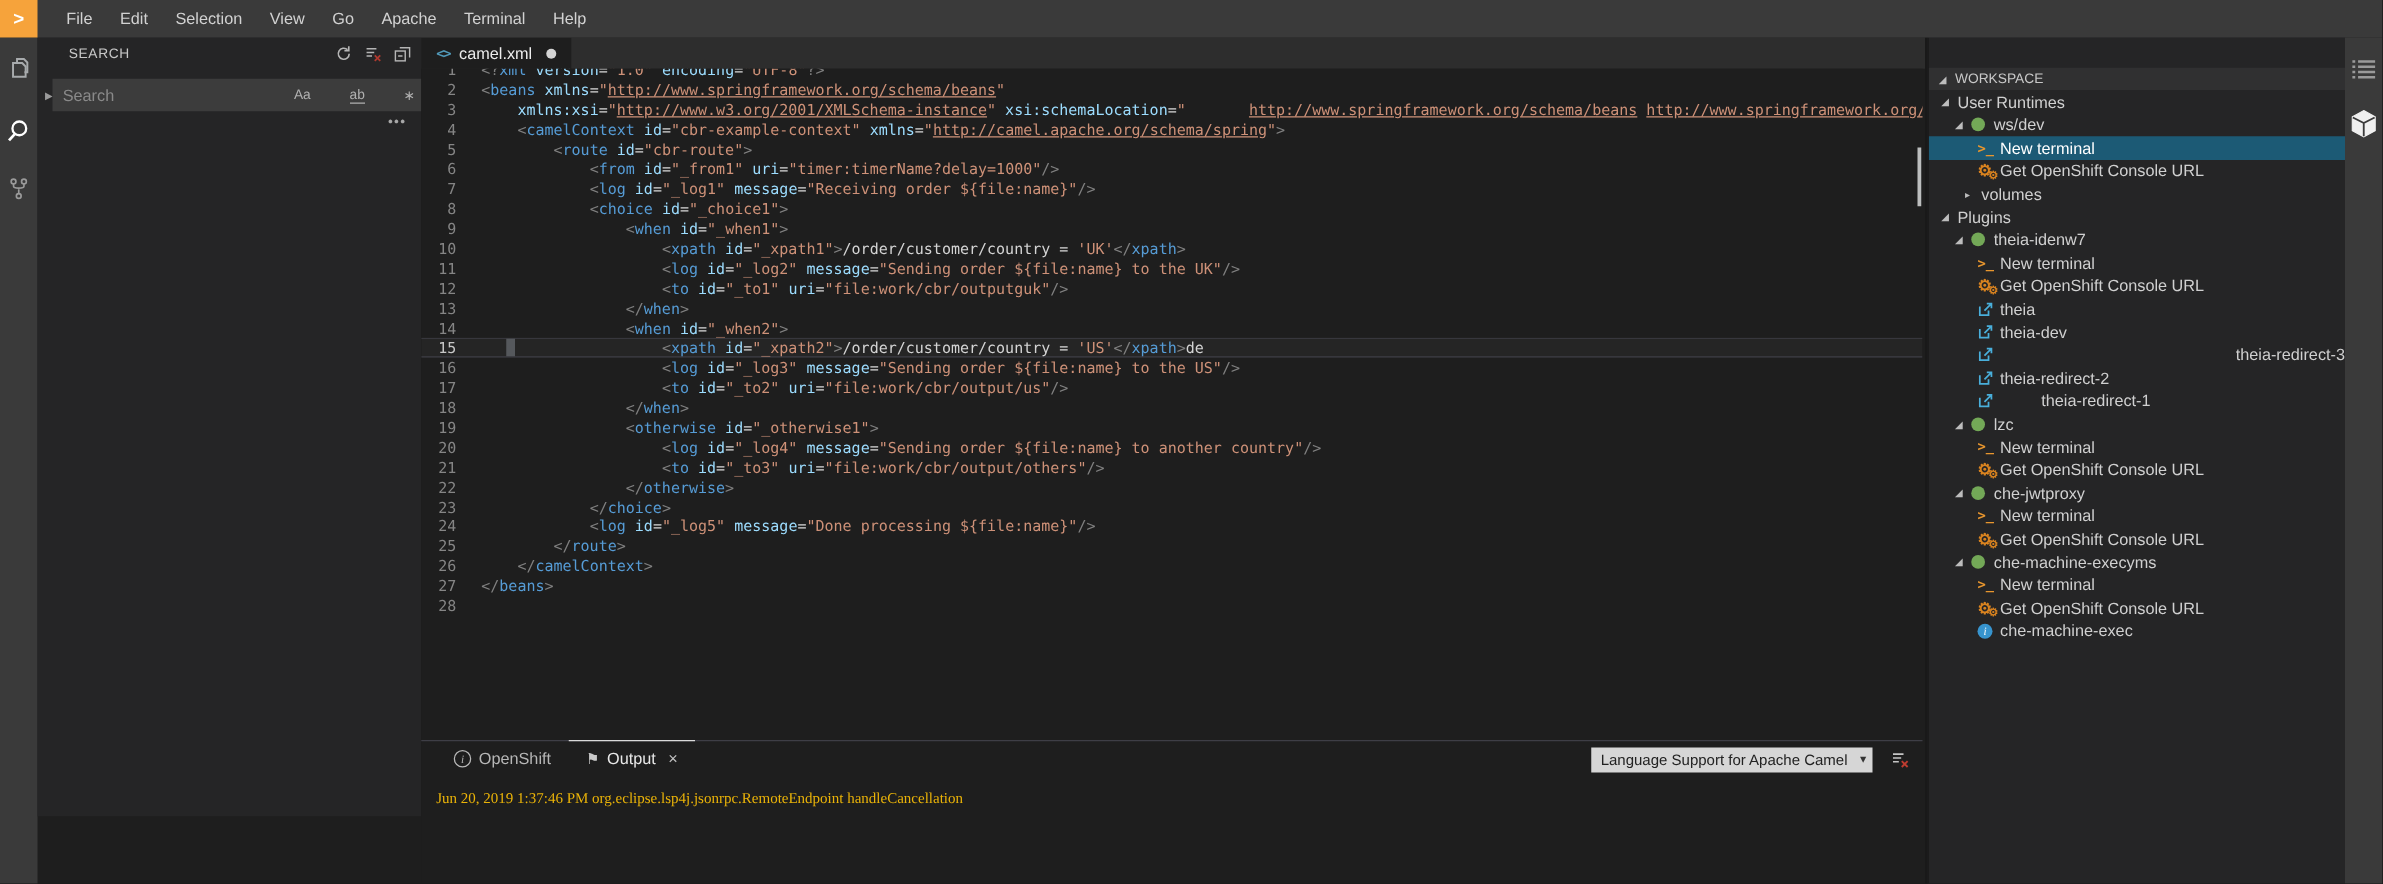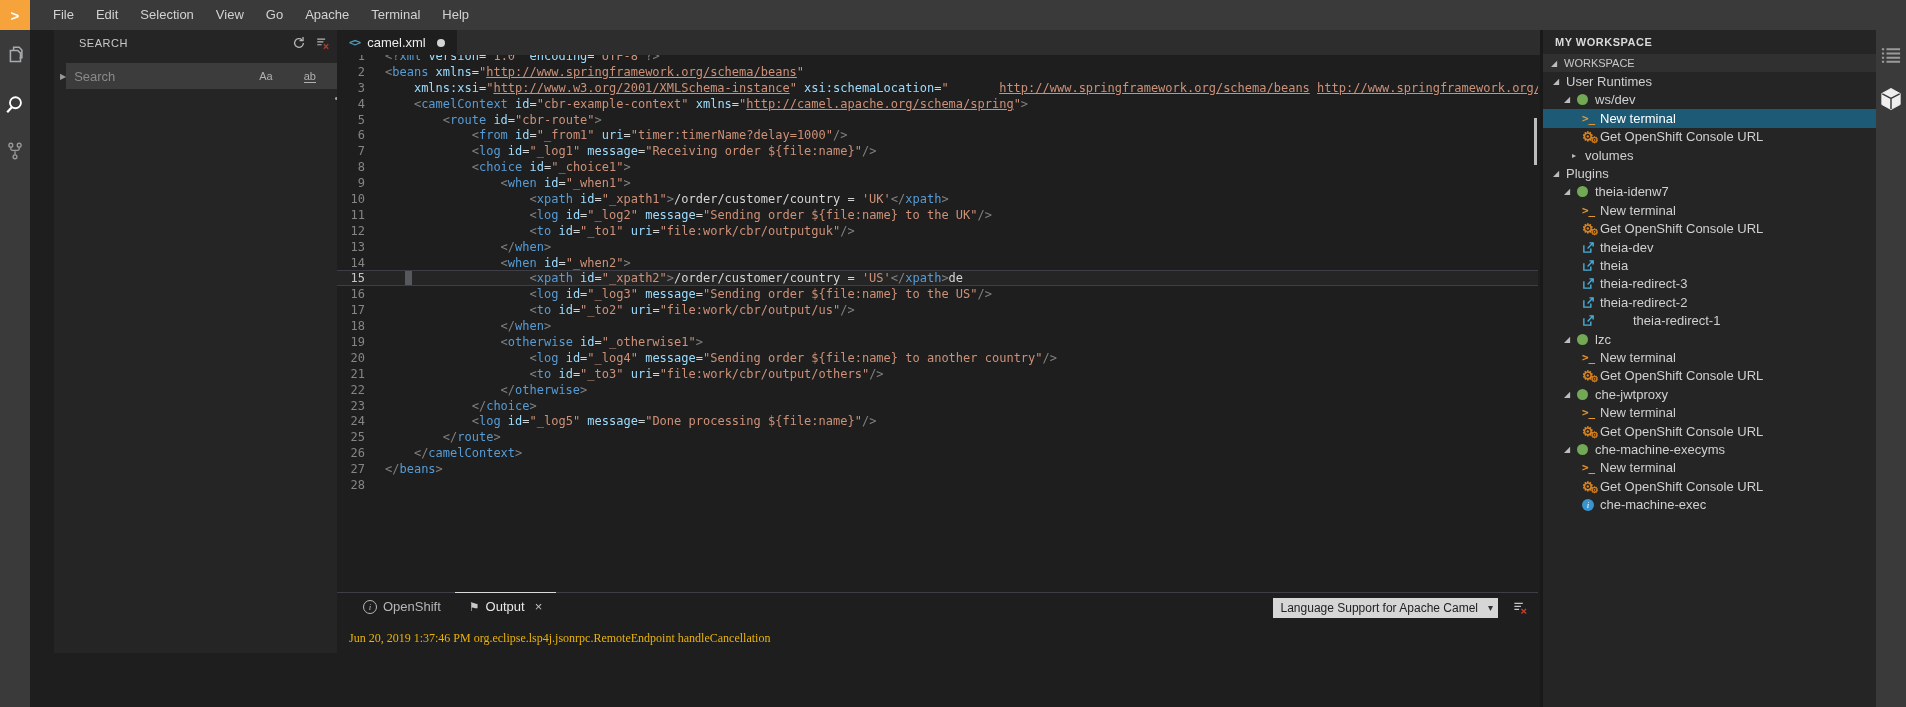--- a/index.html
+++ b/index.html
@@ -8,21 +8,21 @@
   .menubar{position:absolute;left:0;top:0;width:100%;height:30px;background:#3a3a3a;display:flex;align-items:center;z-index:10;}
   .logo{width:30px;height:30px;background:#f6a33b;color:#fff;font-weight:bold;font-size:15px;display:flex;align-items:center;justify-content:center;}
   .menu-item{padding:0 11px;font-size:13px;color:#d2d2d2;line-height:30px;cursor:default;}
   
   .lrail{position:absolute;left:0;top:30px;width:30px;height:677px;background:#3a3a3a;}
   .lico{display:flex;justify-content:center;align-items:center;height:34px;}
   .lico:nth-child(1){margin-top:8px;}
   .lico:nth-child(2){margin-top:16px;}
   .lico:nth-child(3){margin-top:12px;}
   
-  .sidebar{position:absolute;left:30px;top:30px;width:307px;height:623px;background:#252526;margin-left:24px;}
+  .sidebar{position:absolute;left:30px;top:30px;width:307px;height:623px;background:#252526;}
   .shead{height:26px;display:flex;align-items:center;padding:0 8px 0 25px;}
   .shead .t{font-size:11px;color:#c8c8c8;letter-spacing:.5px;flex:1;}
   .hico{margin-left:9px;display:flex;align-items:center;opacity:.9;}
   .srow{display:flex;align-items:center;margin:7px 7px 0 6px;}
   .exp{width:13px;color:#9a9a9a;font-size:8px;text-align:center;}
   .sinput{flex:1;height:26px;background:#3c3c3c;display:flex;align-items:center;padding:0 6px;}
   .sinput input{flex:1;min-width:0;background:transparent;border:none;outline:none;color:#cccccc;font-size:13px;font-family:"Liberation Sans",sans-serif;}
   .sinput input::placeholder{color:#8a8a8a;}
   .opt{color:#b0b0b0;font-size:11px;margin-left:7px;display:inline-flex;align-items:center;}
   .opt.uw{border-bottom:1px solid #b0b0b0;}
@@ -227,21 +227,20 @@
         <svg width="16" height="15" viewBox="0 0 16 16">
             <path d="M2 3.5h9M2 6.8h7M2 10h5" stroke="#c5c5c5" stroke-width="1.4"></path>
             <path d="M9.5 9.5l5 5M14.5 9.5l-5 5" stroke="#be3c30" stroke-width="1.6"></path>
           </svg>
       </span>
       <div class="blog" id="blog"><div>Jun 20, 2019 1:37:46 PM org.eclipse.lsp4j.jsonrpc.RemoteEndpoint handleCancellation</div></div>
     </div>
   </div>
 
   <div class="rpanel">
-    <div class="rhead">MY WORKSPACE</div>
     <div class="tree" id="wtree">
         <div class="trow tsection" style="padding-left: 8px;">
           <span class="arrow">◢</span>
           <span>WORKSPACE</span>
         </div>
         <div class="trow" style="padding-left: 10px;">
           <span class="arrow">◢</span>
           <span>User Runtimes</span>
         </div>
         <div class="trow" style="padding-left: 21px;">
@@ -290,32 +289,32 @@
           </span>
           <span>Get OpenShift Console URL</span>
         </div>
         <div class="trow" style="padding-left: 39px;">
           <span class="ticon">
             <svg width="13" height="13" viewBox="0 0 14 14">
               <path d="M2 4.5V12h7.5V8" fill="none" stroke="#49afdb" stroke-width="1.5"></path>
               <path d="M6 8l6-6M8 2h4v4" fill="none" stroke="#49afdb" stroke-width="1.5"></path>
             </svg>
           </span>
-          <span>theia-dev</span>
+          <span>theia</span>
         </div>
         <div class="trow" style="padding-left: 39px;">
           <span class="ticon">
             <svg width="13" height="13" viewBox="0 0 14 14">
               <path d="M2 4.5V12h7.5V8" fill="none" stroke="#49afdb" stroke-width="1.5"></path>
               <path d="M6 8l6-6M8 2h4v4" fill="none" stroke="#49afdb" stroke-width="1.5"></path>
             </svg>
           </span>
-          <span>theia</span>
-        </div>
-        <div class="trow" style="padding-left: 39px;">
+          <span>theia-dev</span>
+        </div>
+        <div class="trow" style="padding-left: 39px; justify-content: space-between;">
           <span class="ticon">
             <svg width="13" height="13" viewBox="0 0 14 14">
               <path d="M2 4.5V12h7.5V8" fill="none" stroke="#49afdb" stroke-width="1.5"></path>
               <path d="M6 8l6-6M8 2h4v4" fill="none" stroke="#49afdb" stroke-width="1.5"></path>
             </svg>
           </span>
           <span>theia-redirect-3</span>
         </div>
         <div class="trow" style="padding-left: 39px;">
           <span class="ticon">

